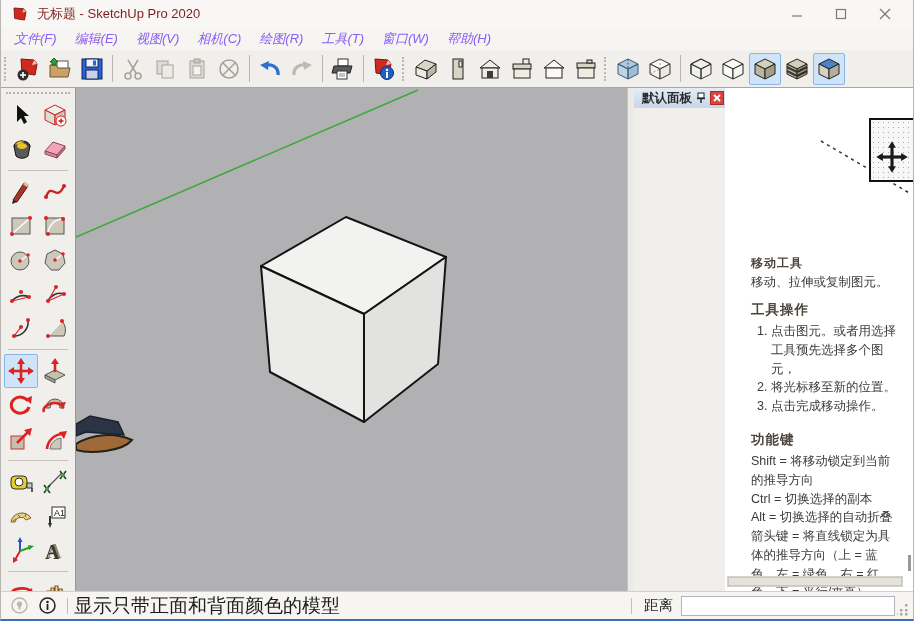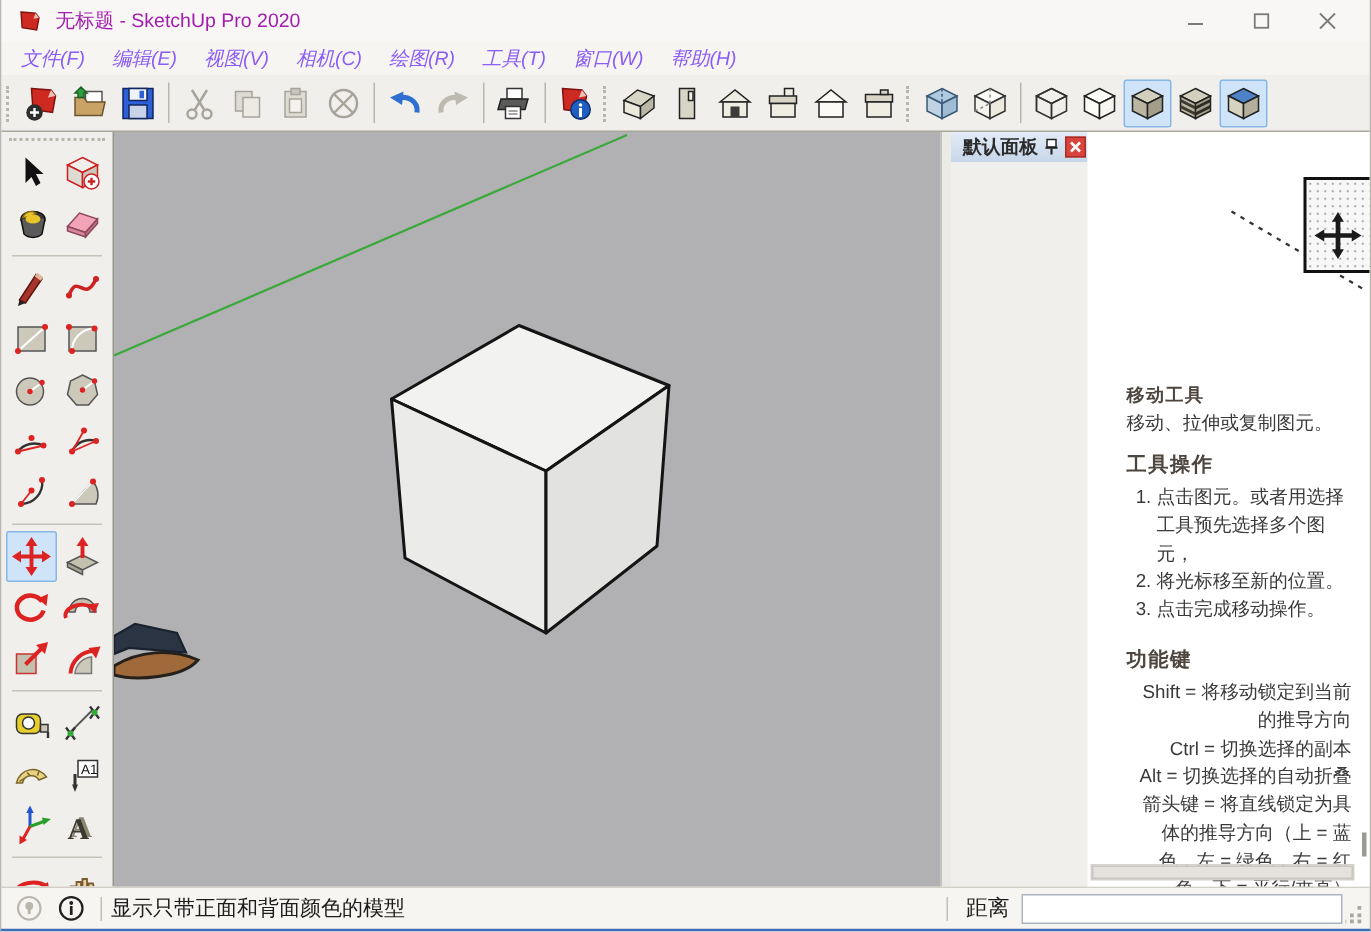--- a/index.html
+++ b/index.html
@@ -5,21 +5,21 @@
   * { box-sizing: border-box; margin: 0; padding: 0; }
   html,body { width:914px; height:621px; }
   body { font-family:"Liberation Sans","DejaVu Sans",sans-serif; font-size:13px; color:#222;
          background:#f1efec; overflow:hidden; }
   .window { width:914px; height:621px; display:flex; flex-direction:column;
             border-left:1px solid #b8b6b2; border-right:1px solid #b8b6b2; border-bottom:2px solid #3e6db5; }
 
   
   .titlebar { height:28px; background:#f8f7f5; display:flex; align-items:center; padding:0 6px; flex:none; }
   .titlebar .logo { width:18px; height:18px; margin:0 8px 0 4px; }
-  .titlebar .title { color:#a21caf; font-size:13px; }
+  .titlebar .title { color:#7f1d1d; font-size:13px; }
   .win-btns { margin-left:auto; display:flex; }
   .win-btn { width:44px; height:26px; display:flex; align-items:center; justify-content:center; }
   .win-btn svg { stroke:#7a7a7a; }
 
   
   .menubar { height:22px; background:#f6f5f2; display:flex; align-items:center; padding-left:4px; flex:none; }
   .menu-item { padding:2px 9px; color:#8b5cf6; font-size:13px;font-style:italic; }
 
   
   .toolbar { height:38px; background:#f1efec; display:flex; align-items:center; flex:none;
@@ -63,32 +63,32 @@
   .ig-square { position:absolute; left:118px; top:12px; width:64px; height:64px; border:2px solid #111;
                background:#f7f7f7;
                background-image:radial-gradient(circle,#a8a8a8 0.8px,transparent 1px);
                background-size:5px 5px; }
   .ig-line { position:absolute; left:0; top:0; }
   .ig-cross { position:absolute; left:124px; top:34px; }
   .inst-title { font-size:12px; font-weight:bold; color:#4e463e; letter-spacing:1px; }
   .inst-desc { margin:1px 0 8px 0; }
   .inst-h2 { font-size:13.5px; font-weight:bold; color:#4e463e; margin-bottom:2px; letter-spacing:1px; }
   .inst-steps { padding-left:20px; margin-bottom:14px; }
-  .inst-keys { margin-bottom:16px;text-align:right; }
+  .inst-keys { margin-bottom:16px; }
   .hscroll { position:absolute; left:2px; right:10px; bottom:4px; height:11px; background:#efedea;
              border:1px solid #d4d1cb; }
   .hscroll .thumb { height:100%; width:100%; background:#e5e2dd; border:1px solid #c9c6c0; }
   .vscroll-stub { position:absolute; right:2px; bottom:20px; width:3px; height:16px; background:#9a9a94; }
 
   
   .statusbar { height:28px; background:#f6f5f2; border-top:1px solid #d2cfc9; display:flex;
                align-items:center; padding:0 4px 0 4px; flex:none; }
   .sb-icon { width:22px; height:22px; display:flex; align-items:center; justify-content:center; margin:0 3px; }
   .sb-sep { width:1px; height:16px; background:#c2bfb8; margin:0 6px; }
-  .sb-msg { font-size:14px; color:#1c1c1c;font-family:Liberation Mono, monospace; }
+  .sb-msg { font-size:19px; color:#1c1c1c;font-family:Liberation Mono, monospace; }
   .sb-right { margin-left:auto; display:flex; align-items:center; }
   .sb-label { font-size:14.5px; color:#1c1c1c; margin:0 8px 0 6px; }
   .measure-input { width:214px; height:20px; border:1px solid #abb4bf; background:#fff; font-size:12px;
                    padding:0 4px; font-family:"Liberation Sans",sans-serif; }
   .resize-grip { width:12px; height:14px; margin-left:2px; align-self:flex-end; }
 </style>
 </head>
 <body>
 
 <div class="window">

